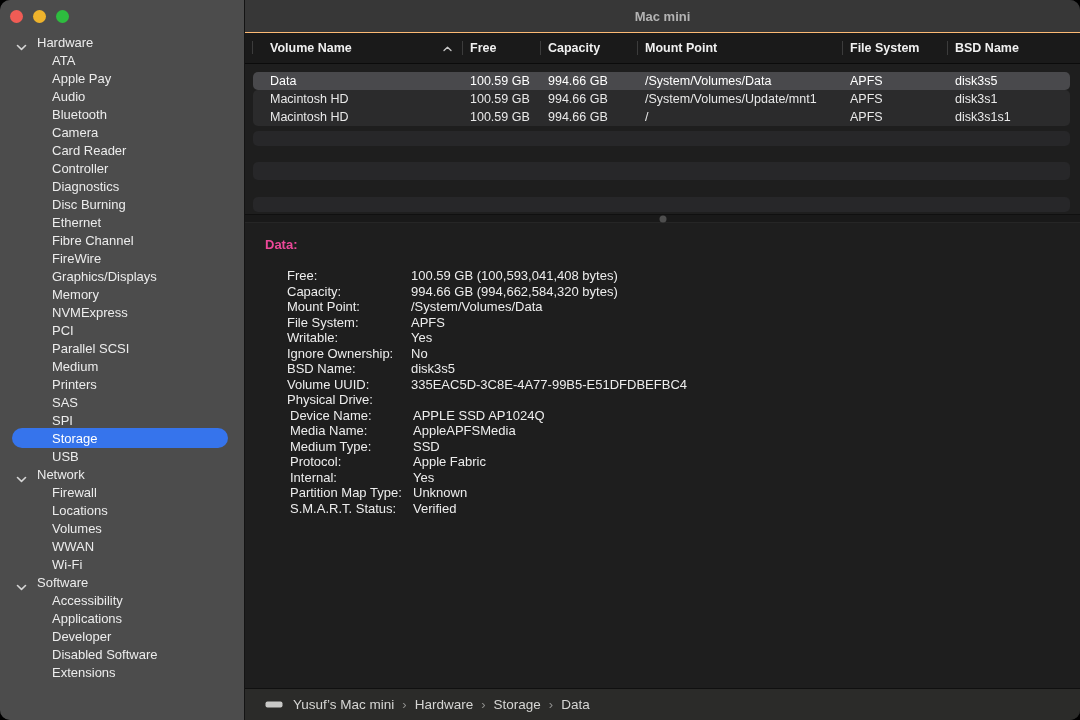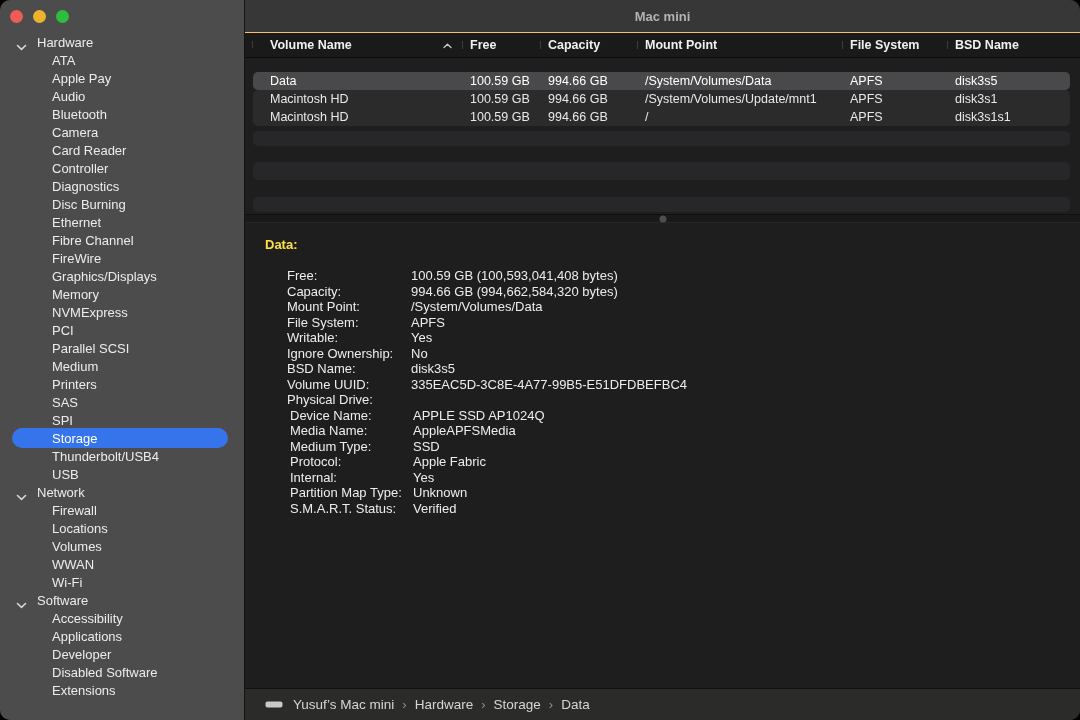--- a/index.html
+++ b/index.html
@@ -19,21 +19,21 @@
   .nav-row .nl{position:relative;z-index:1;white-space:nowrap;}
   .nav-row.selected::before{content:"";position:absolute;left:12px;right:15px;top:-1px;bottom:-1px;background:#3674ec;border-radius:10px;}
   .nav-row.selected .nl{color:#ffffff;}
 
   
   .main{position:absolute;left:245px;top:0;right:0;bottom:0;background:#1e1e1e;}
   .titlebar{position:absolute;top:0;left:0;right:0;height:33px;background:#373737;border-bottom:1px solid #fdba74;display:flex;align-items:center;justify-content:center;box-sizing:border-box;}
   .title{font-size:13px;font-weight:bold;color:#b3b3b3;}
 
   
-  .theader{position:absolute;top:33px;left:0;right:0;height:25px;background:#1a1a1a;border-bottom:1px solid #0b0b0b;box-sizing:border-box;display:grid;grid-template-columns:209px 78px 97px 205px 105px 1fr;padding-left:8px;}
+  .theader{position:absolute;top:33px;left:0;right:0;height:31px;background:#1a1a1a;border-bottom:1px solid #0b0b0b;box-sizing:border-box;display:grid;grid-template-columns:209px 78px 97px 205px 105px 1fr;padding-left:8px;}
   .th{font-size:12.5px;font-weight:bold;color:#f0f0f0;padding-left:8px;position:relative;display:flex;align-items:center;height:100%;box-sizing:border-box;}
   .th.first{padding-left:17px;justify-content:space-between;padding-right:10px;}
   .th:not(.first)::before{content:"";position:absolute;left:0;top:8px;bottom:8px;width:1px;background:#3c3c3c;}
   .theader::before{content:"";position:absolute;left:7px;top:8px;bottom:9px;width:1px;background:#3c3c3c;}
 
   
   .vlist{position:absolute;top:64px;left:0;right:0;height:150px;background:#1e1e1e;}
   .vrow{position:absolute;left:8px;right:10px;height:18px;display:grid;grid-template-columns:209px 78px 97px 205px 105px 1fr;align-items:center;font-size:12.5px;color:#e9e9e9;}
   .vrow .td{padding-left:8px;white-space:nowrap;overflow:hidden;}
   .vrow .td.first{padding-left:17px;}
@@ -41,21 +41,21 @@
   .vrow.stripe-top{background:#2b2b2c;border-radius:5px 5px 0 0;}
   .vrow.stripe-bot{background:#2b2b2c;border-radius:0 0 5px 5px;}
   .stripe{position:absolute;left:8px;right:10px;background:#272729;border-radius:5px;}
 
   
   .splitter{position:absolute;top:214px;left:0;right:0;height:9px;background:#191919;border-top:1px solid #101010;border-bottom:1px solid #262626;box-sizing:border-box;}
   .handle-dot{position:absolute;left:50%;top:50%;transform:translate(-50%,-50%);width:7px;height:7px;border-radius:50%;background:#4e4e4e;}
 
   
   .details{position:absolute;top:223px;left:0;right:0;bottom:32px;overflow:hidden;color:#ededed;}
-  .details-title{margin:14px 0 16px 20px;font-size:13px;font-weight:bold;color:#fde047;}
+  .details-title{margin:14px 0 16px 20px;font-size:13px;font-weight:bold;color:#ec4899;}
   .f{display:flex;height:15.5px;line-height:15.5px;font-size:13px;white-space:nowrap;}
   .f.i1{padding-left:42px;}
   .f.i1 .lbl{width:124px;flex:none;}
   .f.i2{padding-left:45px;align-items:center;}
   .f.i2 .lbl{width:123px;flex:none;}
 
   
   .pathbar{position:absolute;left:0;right:0;bottom:0;height:32px;background:#2b2b29;border-top:1px solid #101010;display:flex;align-items:center;padding-left:20px;font-size:13.5px;color:#d6d6d4;box-sizing:border-box;}
   .pathbar .dev-icon{margin-right:10px;display:flex;align-items:center;}
   .crumb{white-space:nowrap;}
@@ -137,23 +137,20 @@
           <span class="nl">Printers</span>
         </div>
         <div class="nav-row item">
           <span class="nl">SAS</span>
         </div>
         <div class="nav-row item">
           <span class="nl">SPI</span>
         </div>
         <div class="nav-row item selected">
           <span class="nl">Storage</span>
-        </div>
-        <div class="nav-row item">
-          <span class="nl">Thunderbolt/USB4</span>
         </div>
         <div class="nav-row item">
           <span class="nl">USB</span>
         </div>
         <div class="nav-row group">
           <span class="chev"><svg width="11" height="7" viewBox="0 0 11 7">
               <polyline points="1.5,1.5 5.5,5.3 9.5,1.5" fill="none" stroke="#d6d6d6" stroke-width="1.6" stroke-linecap="round" stroke-linejoin="round"></polyline>
             </svg></span>
           <span class="nl">Network</span>
         </div>

